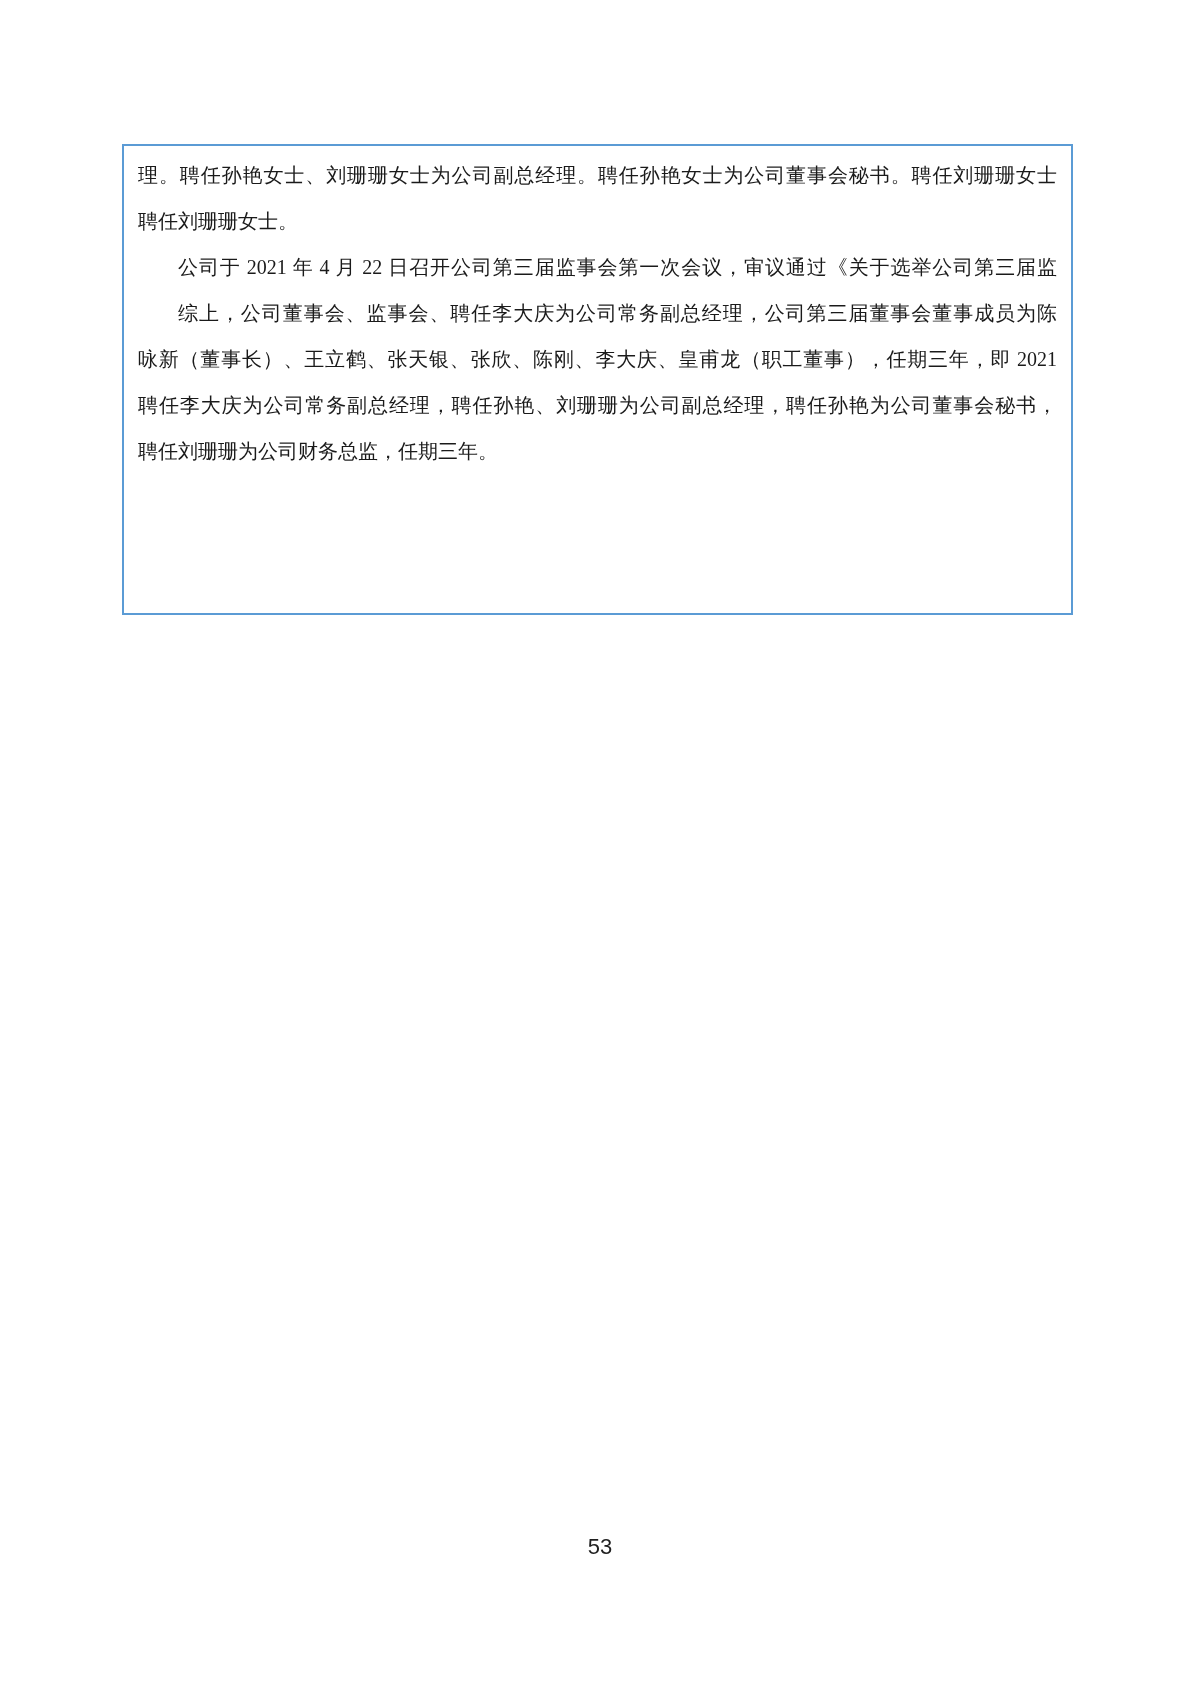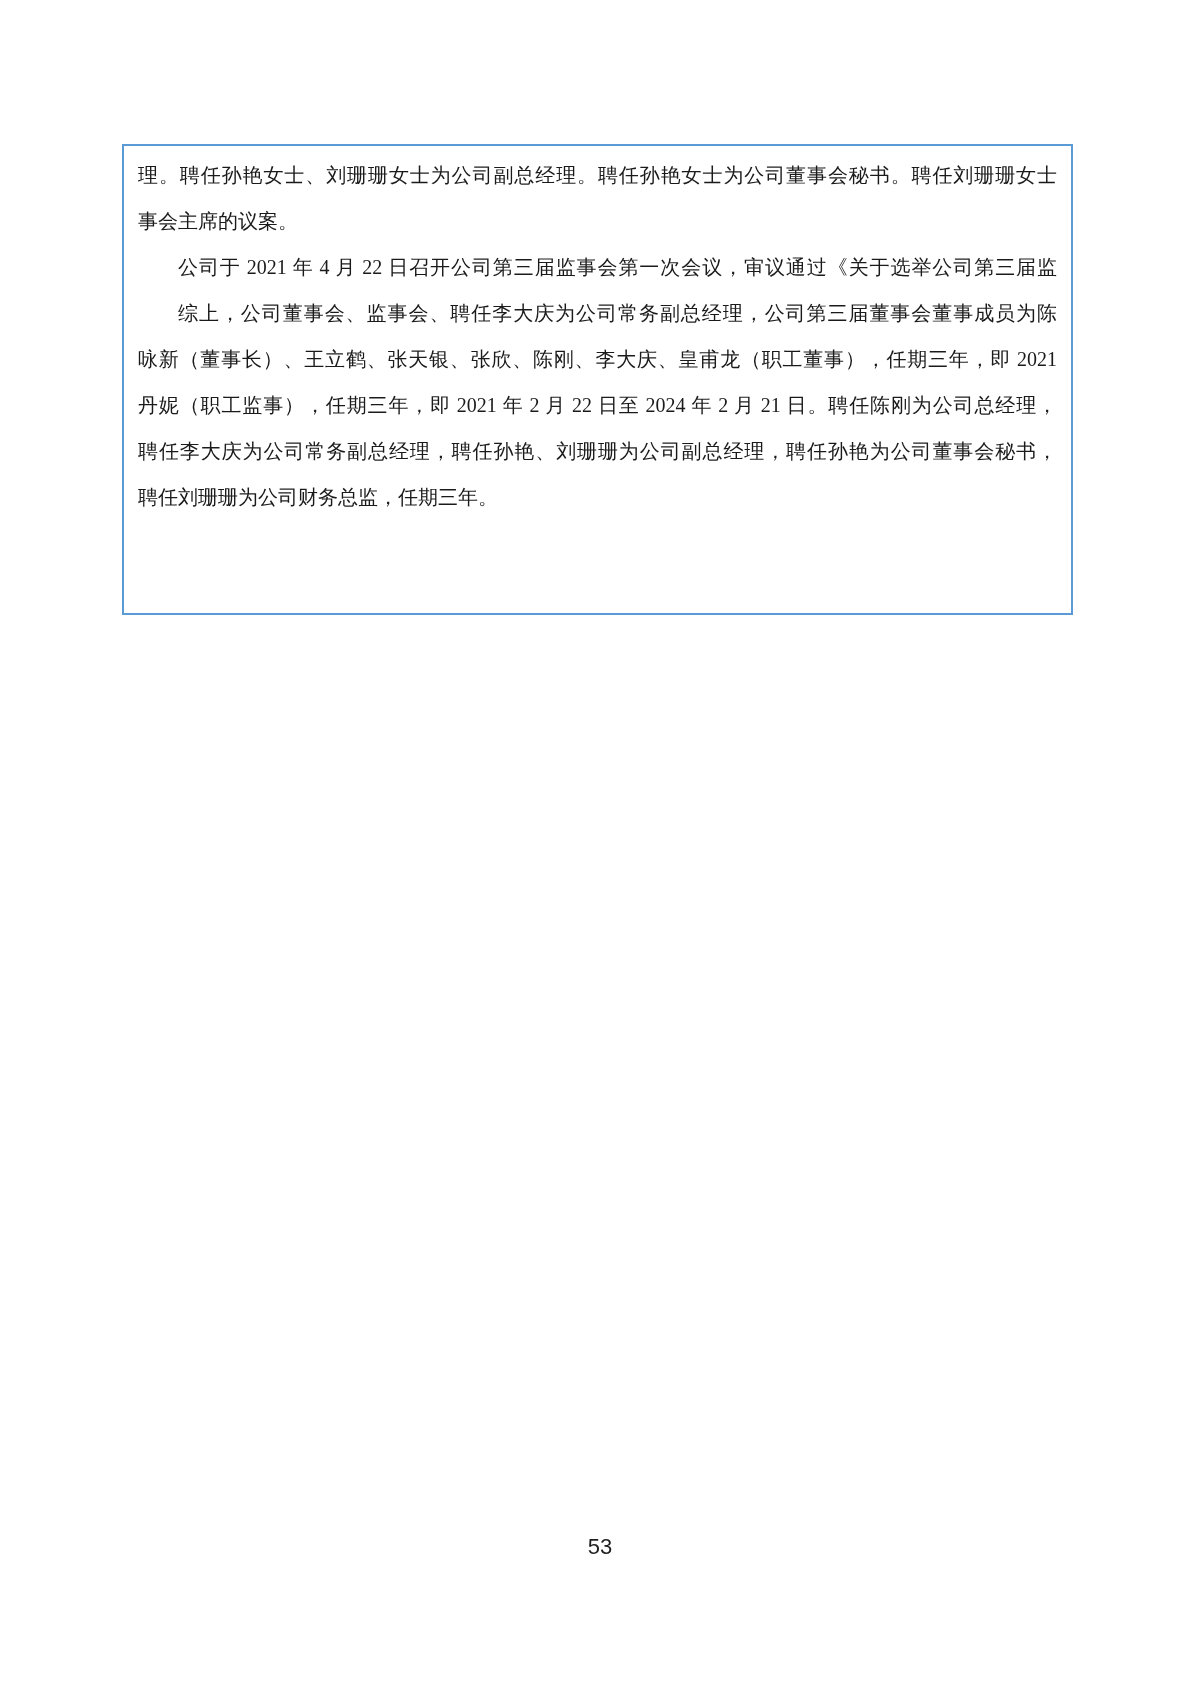--- a/index.html
+++ b/index.html
@@ -60,31 +60,30 @@
 </style>
 </head>
 <body>
 
 <div class="page">
 
   <div class="textbox">
 
     <div class="para">
       <div class="tline just">理。聘任孙艳女士、刘珊珊女士为公司副总经理。聘任孙艳女士为公司董事会秘书。聘任刘珊珊女士</div>
-      <div class="tline">事会主席的议案。</div>
+      <div class="tline">聘任刘珊珊女士。</div>
     </div>
 
     <div class="para">
       <div class="tline just ind">公司于 2021 年 4 月 22 日召开公司第三届监事会第一次会议，审议通过《关于选举公司第三届监</div>
     </div>
 
     <div class="para">
       <div class="tline just ind">综上，公司董事会、监事会、聘任李大庆为公司常务副总经理，公司第三届董事会董事成员为陈</div>
       <div class="tline just">咏新（董事长）、王立鹤、张天银、张欣、陈刚、李大庆、皇甫龙（职工董事），任期三年，即 2021</div>
-      <div class="tline just">丹妮（职工监事），任期三年，即 2021 年 2 月 22 日至 2024 年 2 月 21 日。聘任陈刚为公司总经理，</div>
       <div class="tline just">聘任李大庆为公司常务副总经理，聘任孙艳、刘珊珊为公司副总经理，聘任孙艳为公司董事会秘书，</div>
       <div class="tline">聘任刘珊珊为公司财务总监，任期三年。</div>
     </div>
 
   </div>
 
   <div class="pagenum">53</div>
 
 </div>
 

